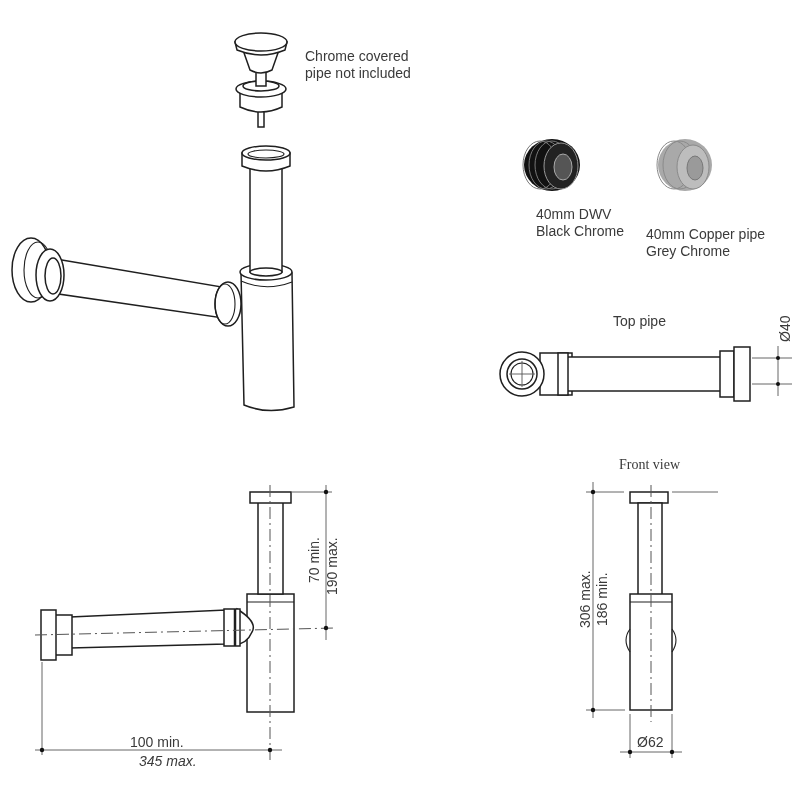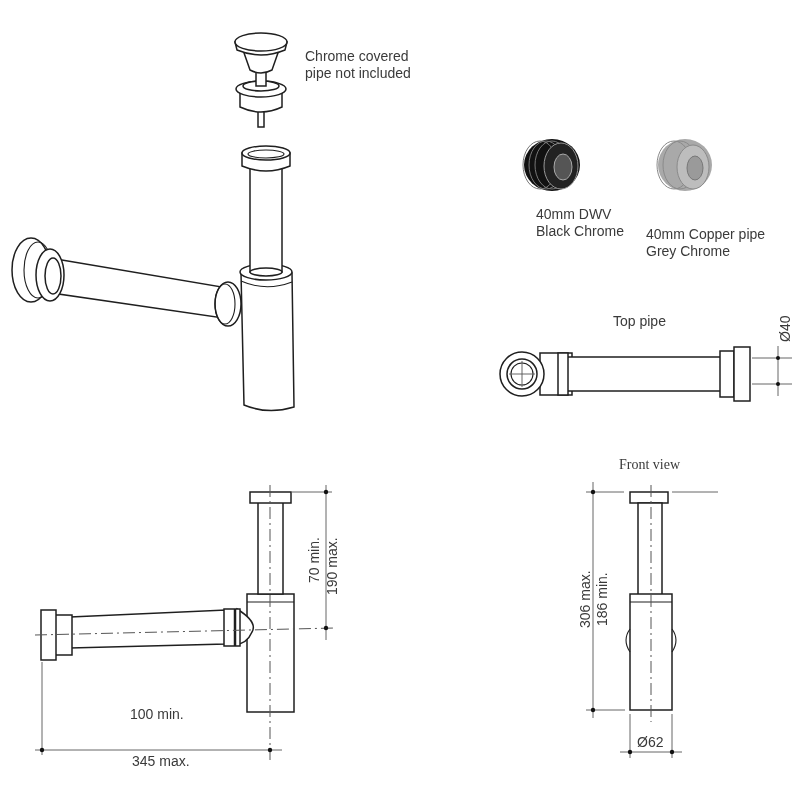--- a/index.html
+++ b/index.html
@@ -159,19 +159,19 @@
 <div class="lbl" style="left:646px; top:206px;margin-top:20px;">
   <div>40mm Copper pipe</div>
   <div>Grey Chrome</div>
 </div>
 
 <div class="lbl" style="left:613px; top:313px;">Top pipe</div>
 <div class="vlbl" style="left:777px; top:342px;">Ø40</div>
 
 <div class="vlbl" style="left:306px; top:583px;">70 min.</div>
 <div class="vlbl" style="left:324px; top:595px;">190 max.</div>
-<div class="lbl" style="left:130px; top:706px;">100 min.</div>
-<div class="lbl" style="left:132px; top:753px;">345 max.</div>
+<div class="lbl" style="left:130px; top:734px;">100 min.</div>
+<div class="lbl" style="left:139px; top:753px;font-style:italic;">345 max.</div>
 
 <div class="lbl" style="left:619px; top:456px;font-family:Liberation Serif, serif;">Front view</div>
 <div class="vlbl" style="left:577px; top:628px;">306 max.</div>
 <div class="vlbl" style="left:594px; top:626px;">186 min.</div>
 <div class="lbl" style="left:637px; top:734px;text-align:center;">Ø62</div>
 
 </body></html>

